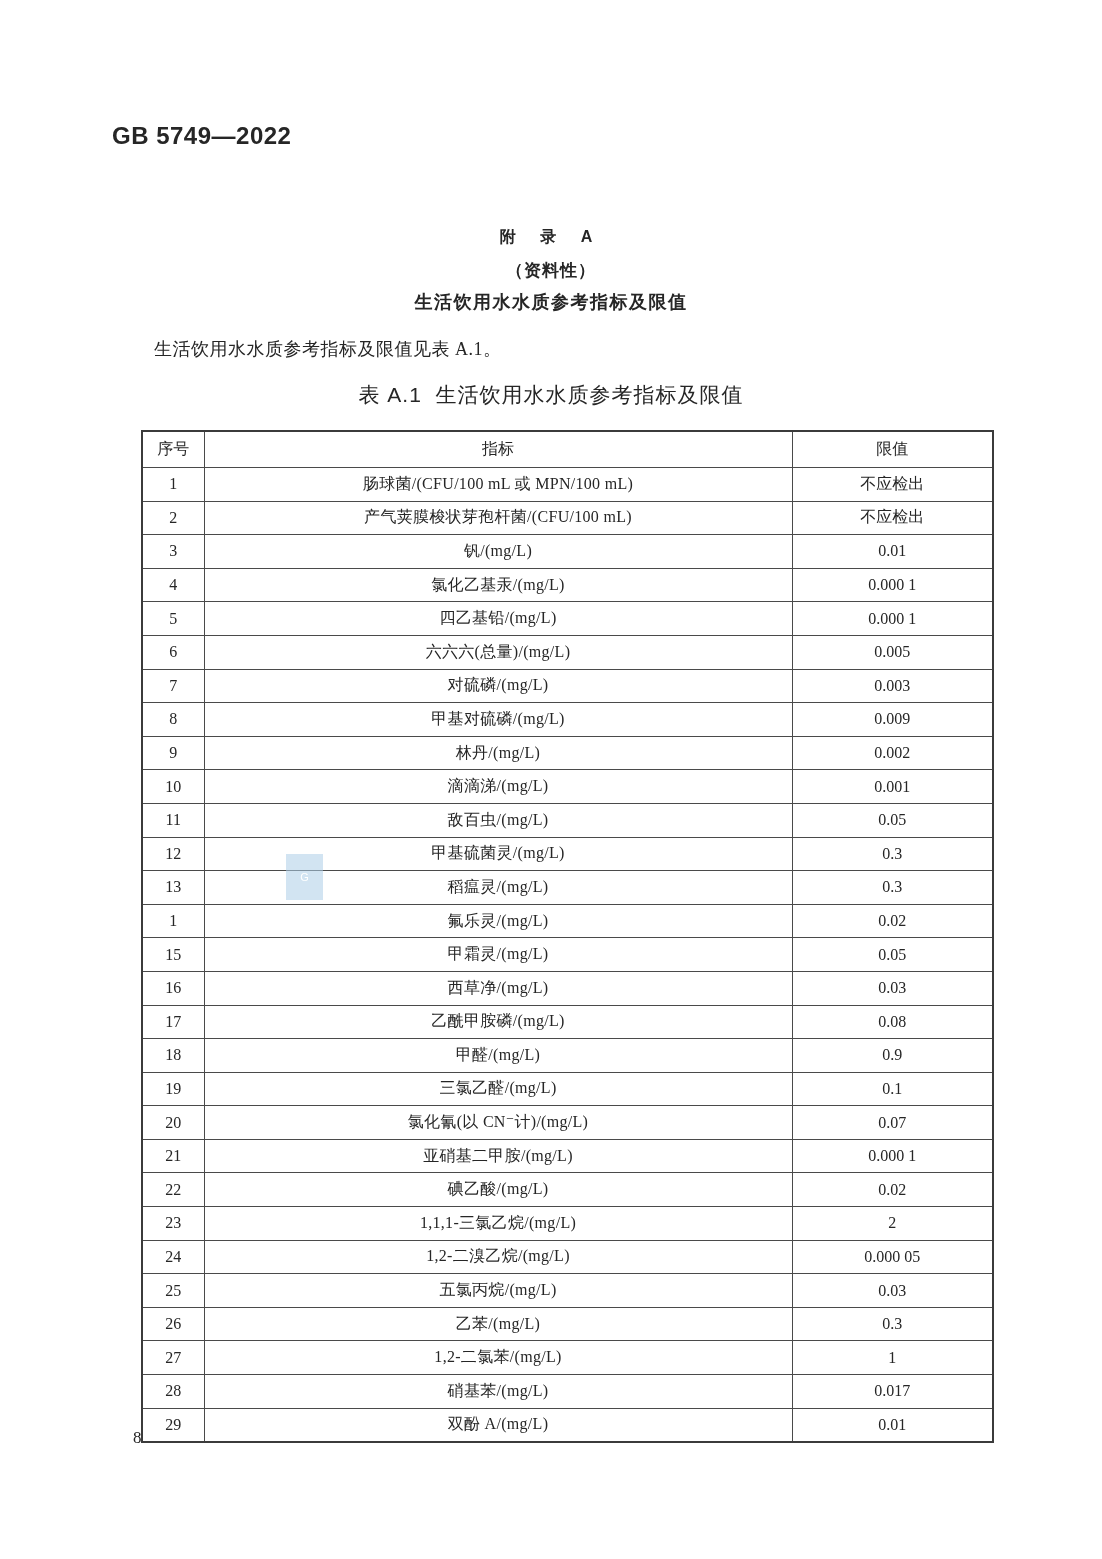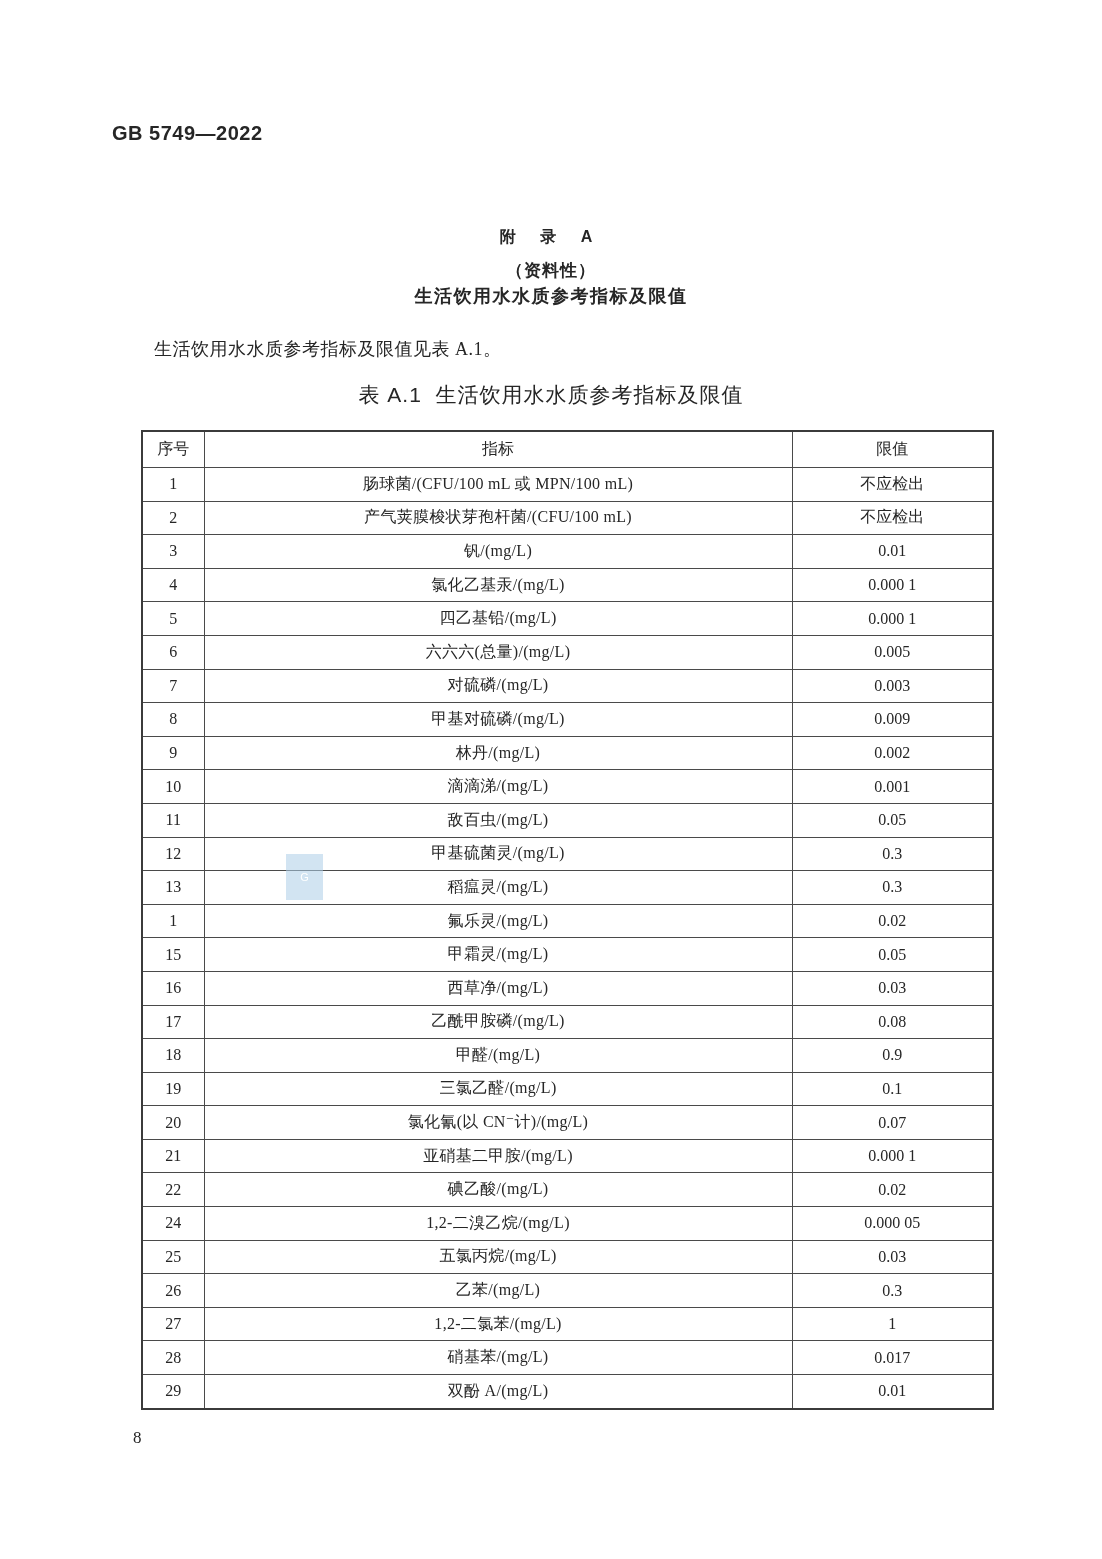--- a/index.html
+++ b/index.html
@@ -9,37 +9,37 @@
     font-family: "Liberation Serif", "DejaVu Serif", serif;
     color: #262626;
     position: relative;
     overflow: hidden;
   }
   .page { position: absolute; inset: 0; }
 
   .std-code {
     position: absolute; left: 112px; top: 122px;
     font-family: "Liberation Sans", "DejaVu Sans", sans-serif;
-    font-weight: bold; font-size: 20px; letter-spacing: 0.5px;
+    font-weight: bold; font-size: 24px; letter-spacing: 0.5px;
   }
 
   .center-line { position: absolute; left: 0; width: 1102px; text-align: center; }
 
   .appendix-title {
     top: 227px;
     font-family: "Liberation Sans", "DejaVu Sans", sans-serif;
     font-weight: bold; font-size: 16px; letter-spacing: 10px;
   }
   .appendix-subtitle {
     top: 259px;
     font-family: "Liberation Sans", "DejaVu Sans", sans-serif;
     font-weight: bold; font-size: 17px; letter-spacing: 1px;
   }
   .appendix-heading {
-    top: 284px;
+    top: 290px;
     font-family: "Liberation Sans", "DejaVu Sans", sans-serif;
     font-weight: bold; font-size: 18px; letter-spacing: 1.5px;
   }
 
   .intro {
     position: absolute; left: 154px; top: 337px;
     font-size: 18px; letter-spacing: 0.5px;
   }
 
   .table-caption {
@@ -229,20 +229,25 @@
           <td class="cell-no">21</td>
           <td class="cell-ind">亚硝基二甲胺/(mg/L)</td>
           <td class="cell-lim">0.000 1</td>
         </tr>
         <tr>
           <td class="cell-no">22</td>
           <td class="cell-ind">碘乙酸/(mg/L)</td>
           <td class="cell-lim">0.02</td>
         </tr>
         <tr>
+          <td class="cell-no">23</td>
+          <td class="cell-ind">1,1,1-三氯乙烷/(mg/L)</td>
+          <td class="cell-lim">2</td>
+        </tr>
+        <tr>
           <td class="cell-no">24</td>
           <td class="cell-ind">1,2-二溴乙烷/(mg/L)</td>
           <td class="cell-lim">0.000 05</td>
         </tr>
         <tr>
           <td class="cell-no">25</td>
           <td class="cell-ind">五氯丙烷/(mg/L)</td>
           <td class="cell-lim">0.03</td>
         </tr>
         <tr>

